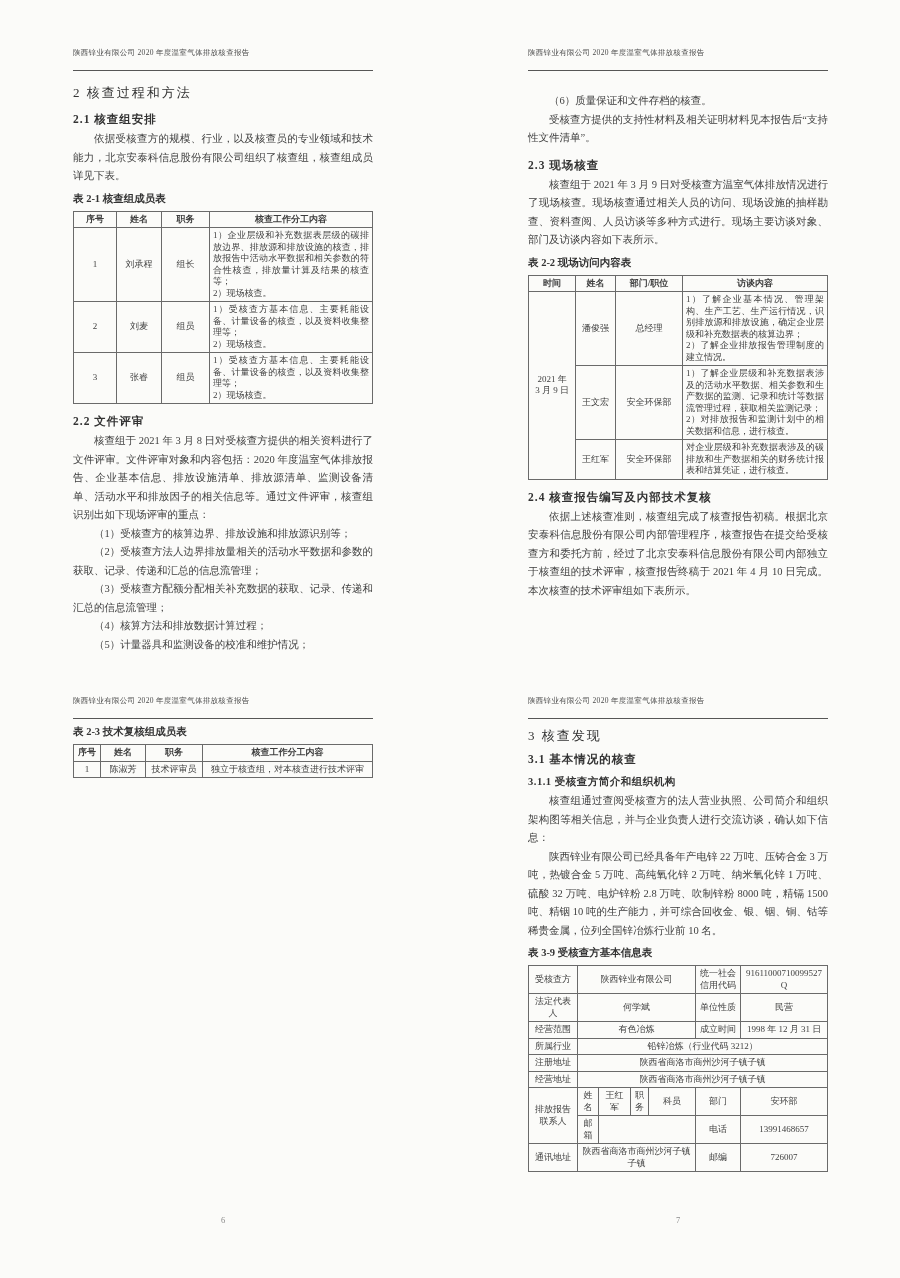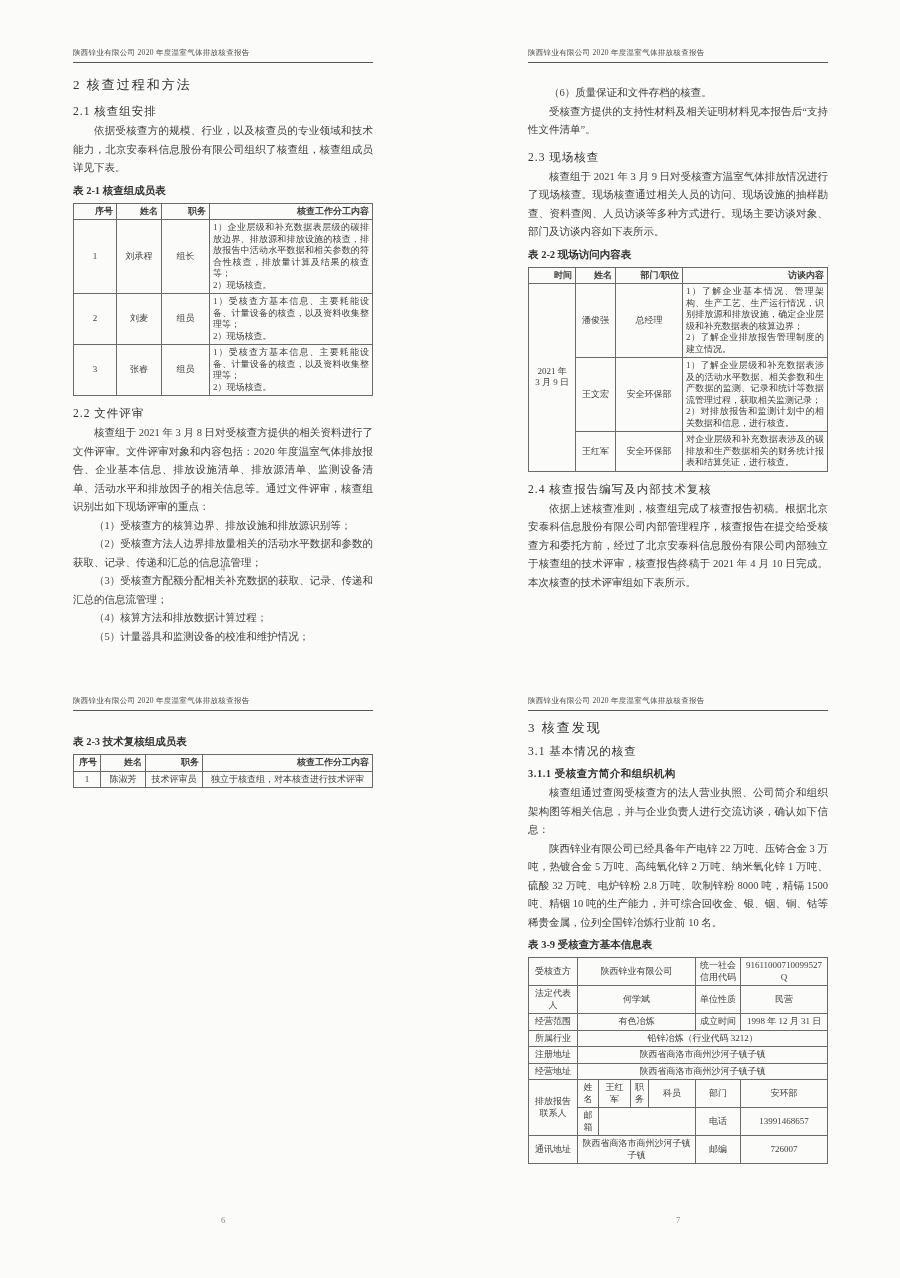--- a/index.html
+++ b/index.html
@@ -11,34 +11,34 @@
   .page{position:absolute;width:420px}
   #page-4,#page-6{left:40px}
   #page-5,#page-7{left:495px}
   #page-4,#page-5{top:28px}
   #page-6,#page-7{top:680px}
   .inner{margin-left:33px;width:300px}
   .pt20{padding-top:20px}
   .pt16{padding-top:16px}
   .phead{
     font-size:7.5px;letter-spacing:.3px;color:#4c4c4c;
-    padding-bottom:4px;border-bottom:1px solid #565656;
+    padding-bottom:12px;border-bottom:1px solid #565656;
   }
   h1.sec{font-size:13px;font-weight:normal;margin:13px 0 0;letter-spacing:2px;color:#333}
-  h2.sub{font-size:11.5px;font-weight:normal;margin:10px 0 0;letter-spacing:1px;color:#333}
+  h2.sub{font-size:11.5px;font-weight:bold;margin:10px 0 0;letter-spacing:1px;color:#333}
   h3.subsub{font-size:10.5px;font-weight:bold;margin:8px 0 0;letter-spacing:.5px;color:#333}
   p.body{font-size:10.5px;line-height:18.5px;text-align:justify;text-indent:2em;margin:3px 0 0}
   p.tight{margin:0}
   .tbl-title{font-size:10.5px;font-weight:bold;text-align:left;margin:6px 0 0;color:#333}
   table.t{border-collapse:collapse;table-layout:fixed;width:300px;margin:5px 0 0}
   table.t th,table.t td{
     border:1px solid #6a6a6a;font-size:9px;line-height:11.5px;
     padding:2px 3px;vertical-align:middle;white-space:pre-line;word-break:break-all;
   }
-  table.t th{font-weight:bold;text-align:right}
+  table.t th{font-weight:bold;text-align:center}
   td.c{text-align:center}
   td.j{text-align:justify}
   .pageno{
     position:absolute;top:535px;left:33px;width:300px;text-align:center;
     font-size:8.5px;color:#8a8a8a;
   }
 </style>
 </head>
 <body>
 
@@ -144,21 +144,21 @@
         </table>
       <h2 class="sub">2.4  核查报告编写及内部技术复核</h2>
       <p class="body">依据上述核查准则，核查组完成了核查报告初稿。根据北京安泰科信息股份有限公司内部管理程序，核查报告在提交给受核查方和委托方前，经过了北京安泰科信息股份有限公司内部独立于核查组的技术评审，核查报告终稿于 2021 年 4 月 10 日完成。本次核查的技术评审组如下表所示。</p>
     </div>
     <div class="pageno">5</div>
   </div>
 
   <div class="page" id="page-6">
     <div class="inner pt16">
       <div class="phead">陕西锌业有限公司 2020 年度温室气体排放核查报告</div>
-      <div class="tbl-title" style="margin-top:24px">表 2-3  技术复核组成员表</div>
+      <div class="tbl-title" style="margin-top:6px">表 2-3  技术复核组成员表</div>
       <table class="t">
         <colgroup>
             <col style="width:27px">
             <col style="width:45px">
             <col style="width:57px">
             <col>
           </colgroup>
         <tbody>
             <tr>
           <th>序号</th>

